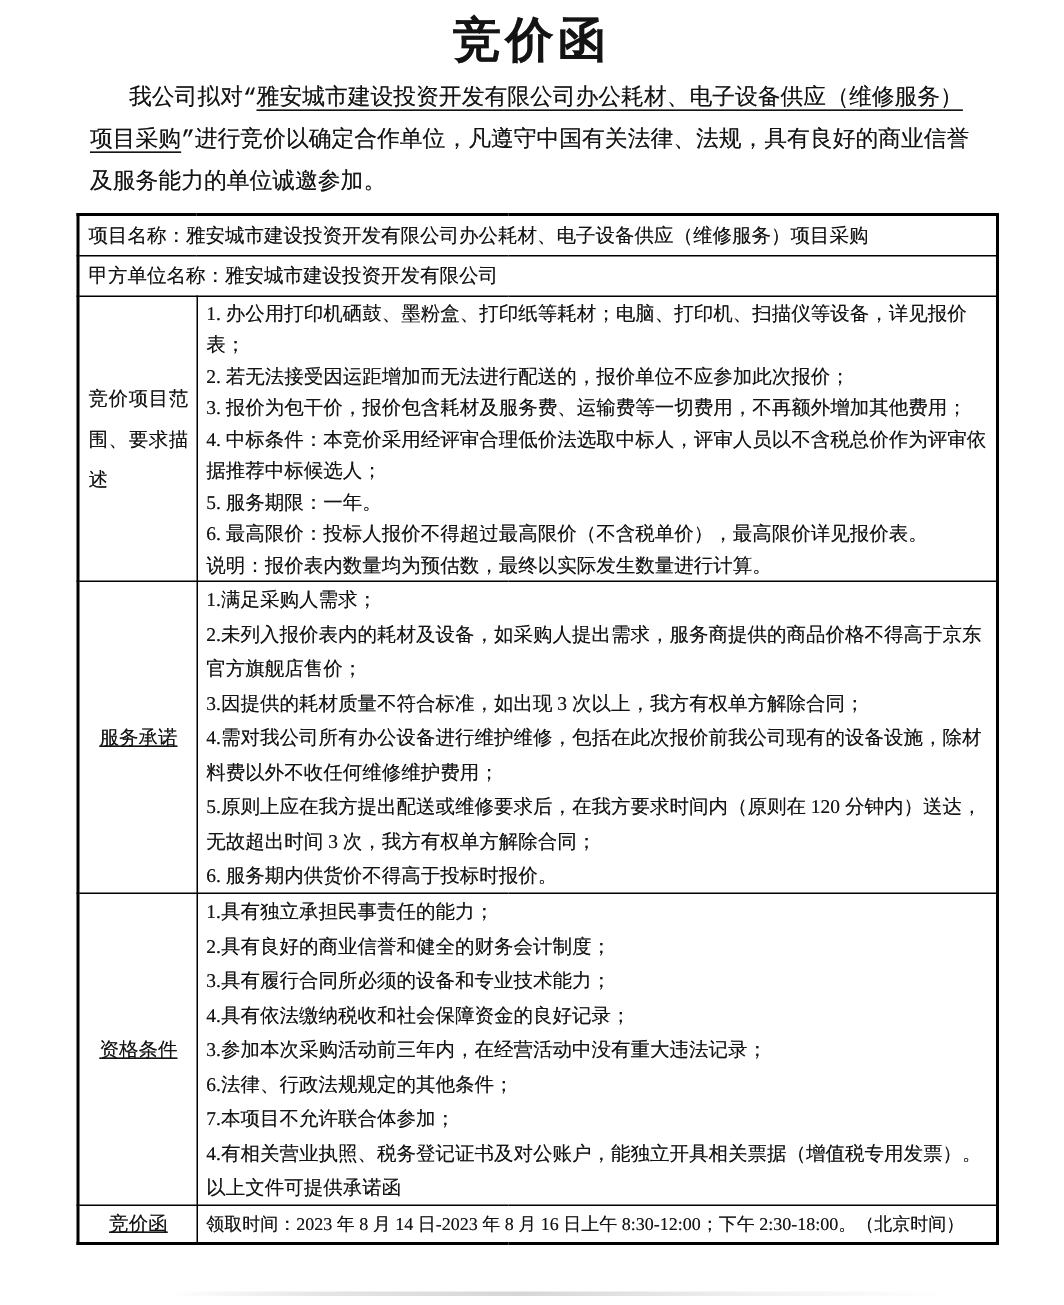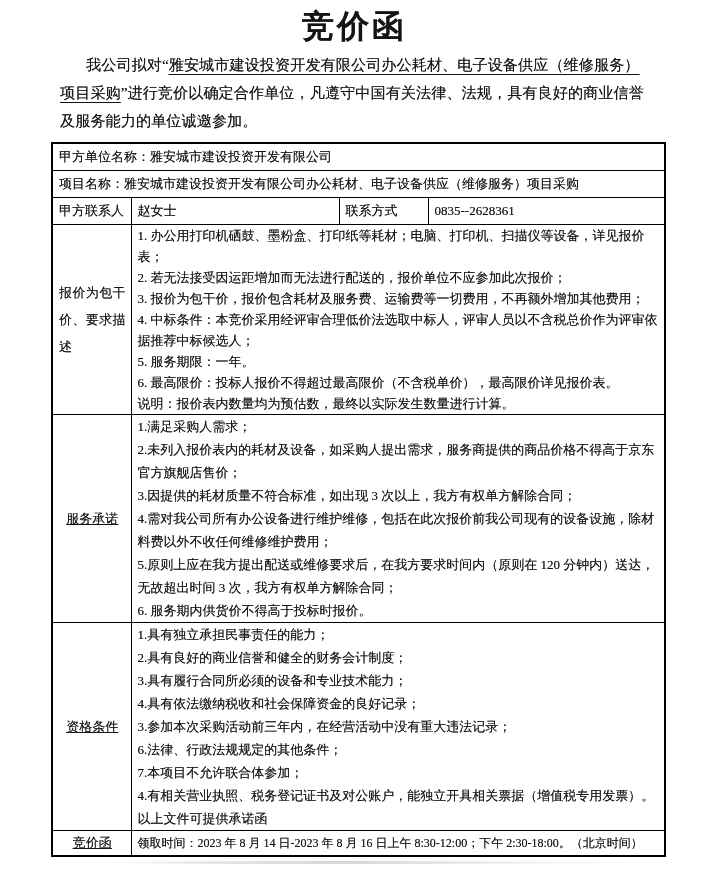--- a/index.html
+++ b/index.html
@@ -23,20 +23,21 @@
     letter-spacing: 3px;
     line-height: 38px;
   }
   .intro {
     margin: 6px 0 0 58px;
     width: 592px;
     font-size: 15.2px;
     line-height: 28px;
     text-indent: 26px;
     text-align: left;
+    font-family: Liberation Mono, monospace;
   }
   .intro .u {
     text-decoration: underline;
     text-underline-offset: 4px;
   }
   table.doc {
     border-collapse: collapse;
     table-layout: fixed;
     margin: 7px 0 0 49px;
     width: 613px;
@@ -91,36 +92,30 @@
   <table class="doc">
     <colgroup>
       <col style="width:79px">
       <col style="width:208px">
       <col style="width:89px">
       <col style="width:237px">
     </colgroup>
 
     <tbody>
         <tr class="r-single">
-      <td colspan="4">甲方单位名称：雅安城市建设投资开发有限公司</td>
-    </tr>
-
-    <tr class="r-single">
       <td colspan="4">项目名称：雅安城市建设投资开发有限公司办公耗材、电子设备供应（维修服务）项目采购</td>
     </tr>
 
     <tr class="r-single">
-      <td>甲方联系人</td>
-      <td>赵女士</td>
-      <td>联系方式</td>
-      <td>0835--2628361</td>
+      <td colspan="4">甲方单位名称：雅安城市建设投资开发有限公司</td>
     </tr>
 
+
     <tr>
-      <td class="label-justify">报价为包干价、要求描述</td>
+      <td class="label-justify">竞价项目范围、要求描述</td>
       <td colspan="3" class="items-cell scope-cell">
             <div class="item-line">1. 办公用打印机硒鼓、墨粉盒、打印纸等耗材；电脑、打印机、扫描仪等设备，详见报价表；</div>
             <div class="item-line">2. 若无法接受因运距增加而无法进行配送的，报价单位不应参加此次报价；</div>
             <div class="item-line">3. 报价为包干价，报价包含耗材及服务费、运输费等一切费用，不再额外增加其他费用；</div>
             <div class="item-line">4. 中标条件：本竞价采用经评审合理低价法选取中标人，评审人员以不含税总价作为评审依据推荐中标候选人；</div>
             <div class="item-line">5. 服务期限：一年。</div>
             <div class="item-line">6. 最高限价：投标人报价不得超过最高限价（不含税单价），最高限价详见报价表。</div>
             <div class="item-line">说明：报价表内数量均为预估数，最终以实际发生数量进行计算。</div>
           </td>
     </tr>

